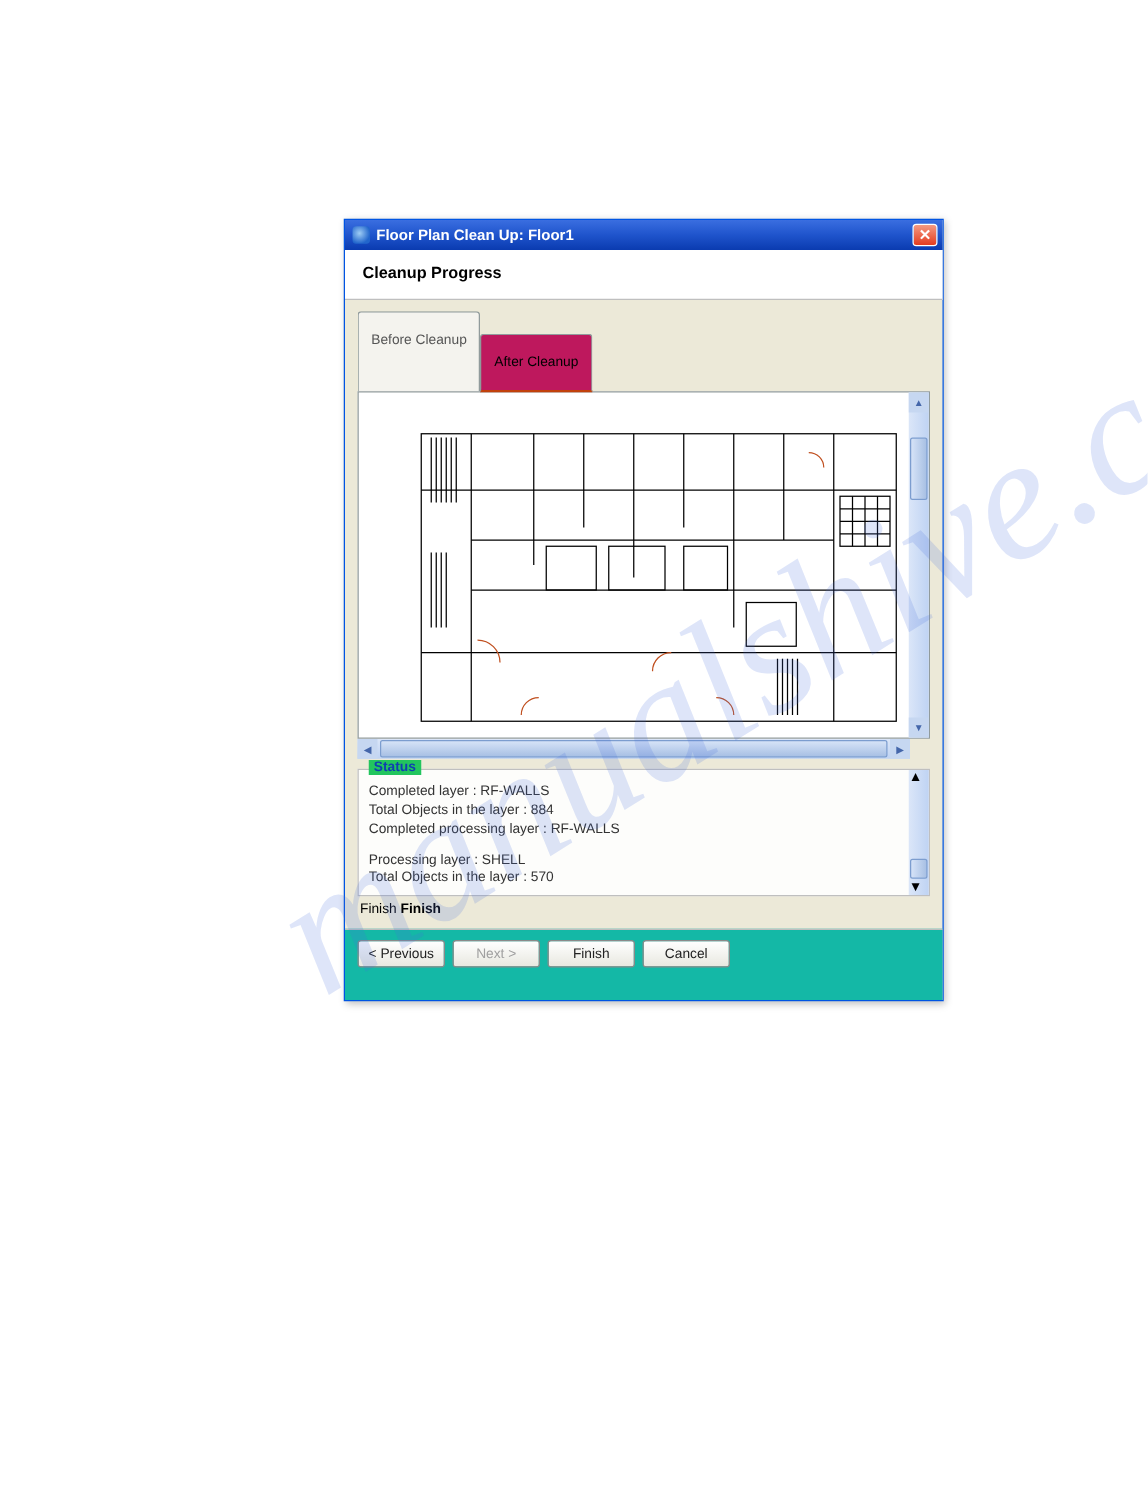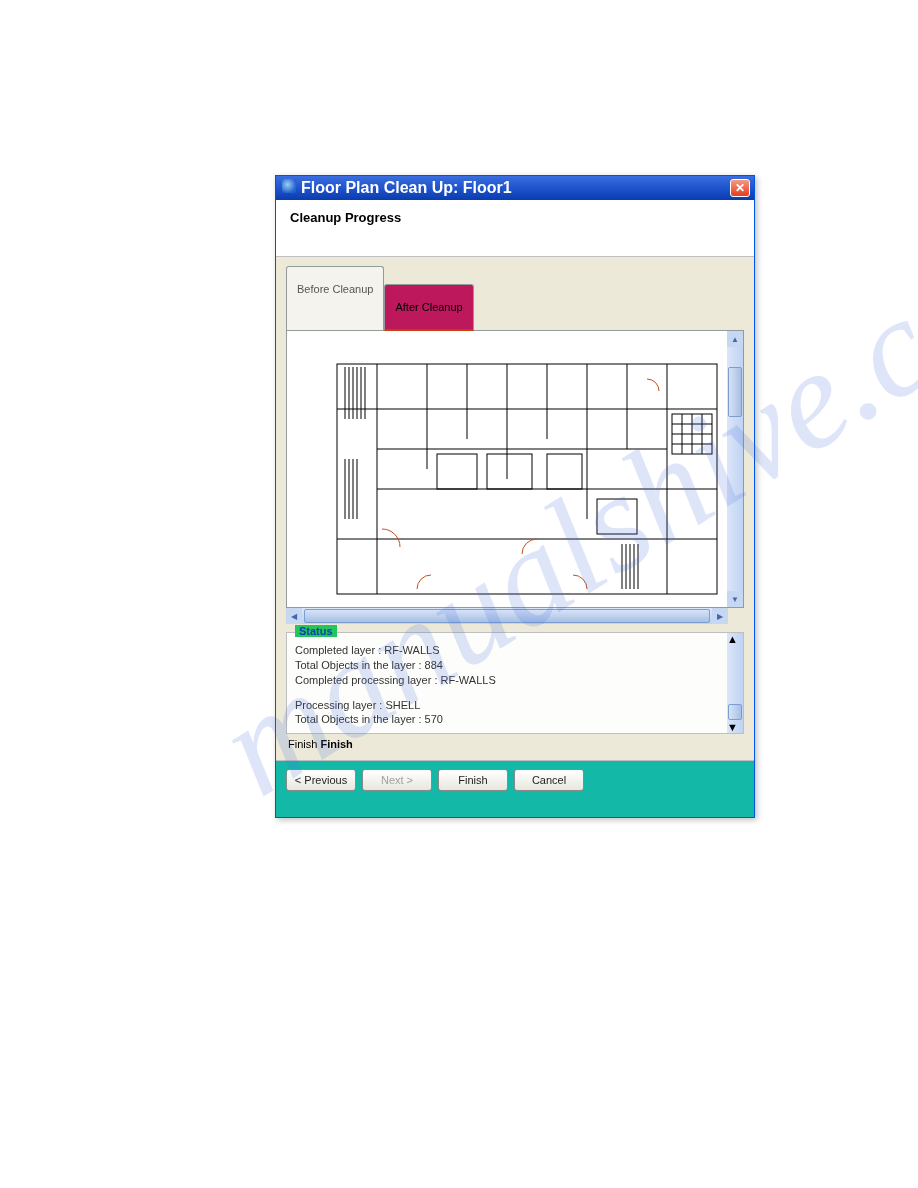--- a/index.html
+++ b/index.html
@@ -38,24 +38,24 @@
     height: 24px;
     background: linear-gradient(to bottom, #3a6ee0 0%, #1f54cc 50%, #0a3bb0 100%);
     display: flex;
     align-items: center;
     justify-content: space-between;
     padding: 0 4px 0 6px;
     color: #fff;
   }
   .titlebar .title {
     display: flex;
-    align-items: flex-start;
+    align-items: flex-end;
     gap: 5px;
     font-weight: bold;
-    font-size: 16px;
+    font-size: 12px;
   }
   .titlebar .appicon {
     width: 14px;
     height: 14px;
     background: radial-gradient(circle at 40% 40%, #9ecdf5 0%, #2266cc 70%);
     border-radius: 3px;
   }
   .closebtn {
     width: 20px;
     height: 18px;
@@ -72,21 +72,21 @@
   }
   .header {
     background: #fff;
     padding: 10px 14px 12px 14px;
     border-bottom: 1px solid #bfbfbf;
   }
   .header .heading {
     font-weight: bold;
     font-size: 13px;
     color: #000;
-    margin-bottom: 19px;
+    margin-bottom: 2px;
   }
   .header .sub {
     font-size: 11px;
     color: #333;
     padding-left: 14px;
   }
   .body {
     padding: 8px 10px 4px 10px;
   }
   .tabs {

